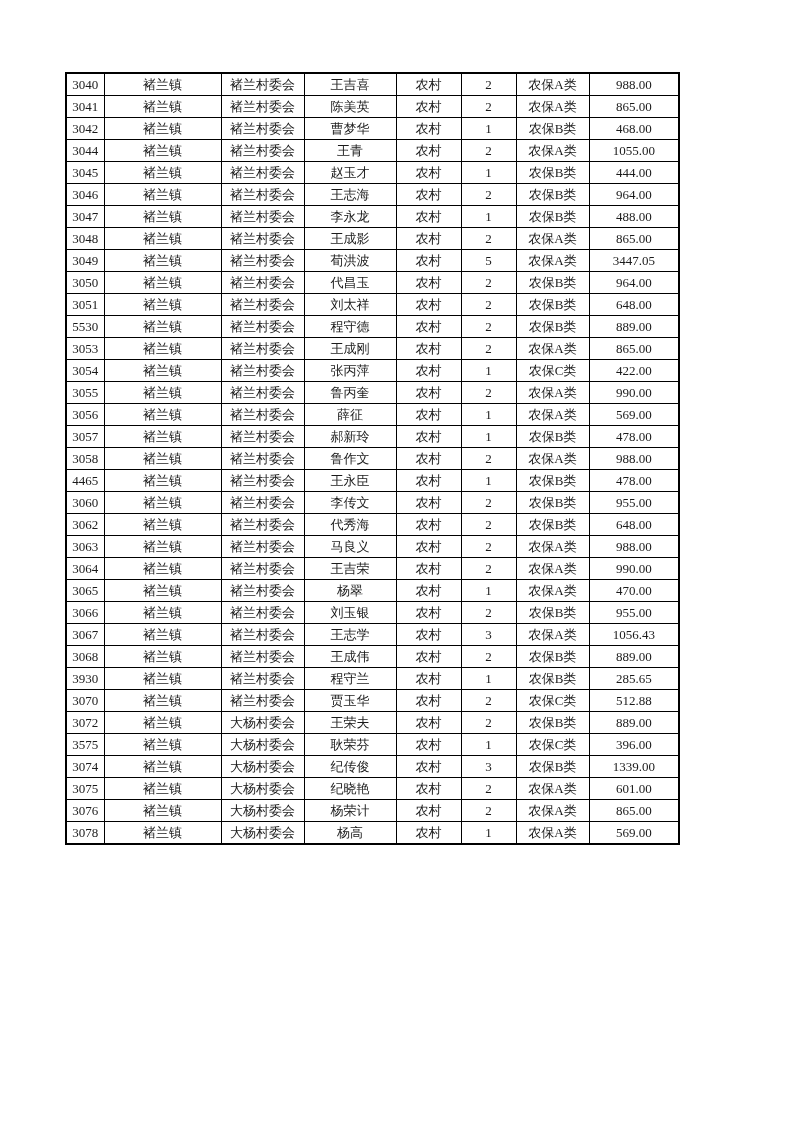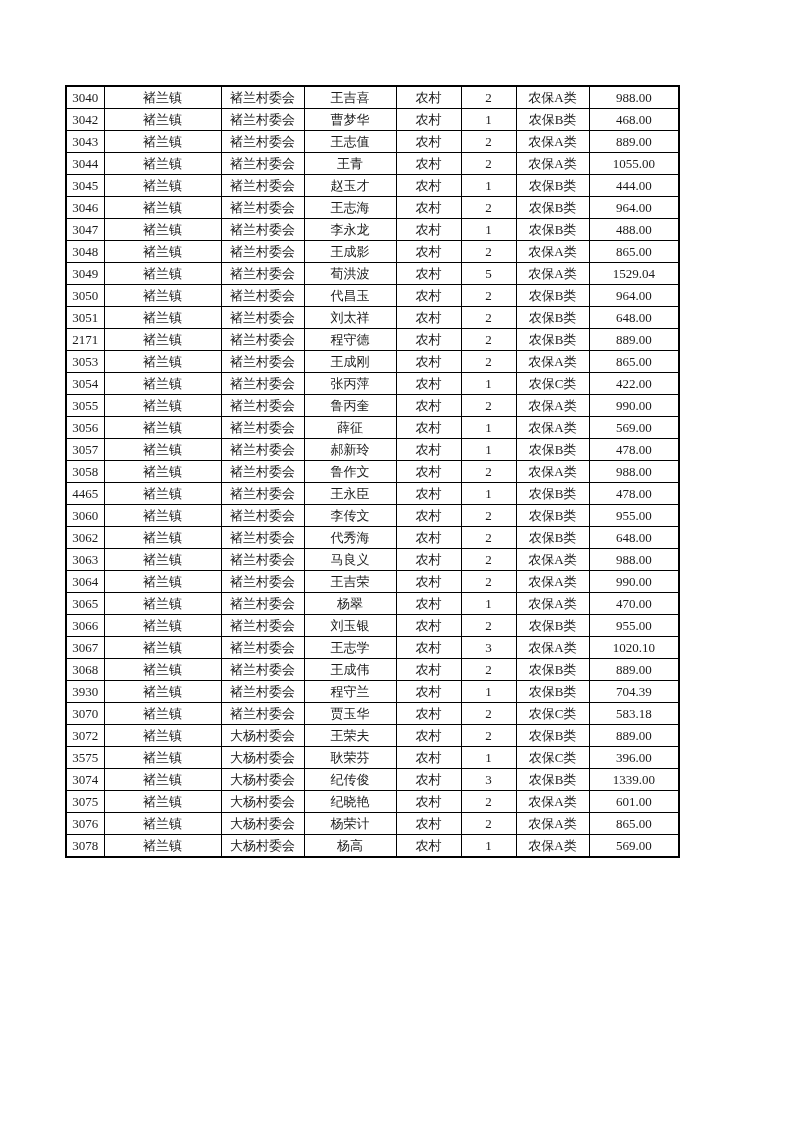--- a/index.html
+++ b/index.html
@@ -17,21 +17,20 @@
     color: #000000;
   }
   table.data-table {
     position: absolute;
     left: 65px;
     top: 72px;
     width: 613px;
     border-collapse: collapse;
     table-layout: fixed;
     border: 2px solid #000000;
-    margin-top: 13px;
   }
   table.data-table td {
     border: 1.5px solid #000000;
     height: 21px;            
     padding: 0 2px;
     text-align: center;
     vertical-align: middle;
     font-size: 13px;
     line-height: 21px;
     white-space: nowrap;
@@ -67,40 +66,40 @@
           <td>3040</td>
           <td>褚兰镇</td>
           <td>褚兰村委会</td>
           <td>王吉喜</td>
           <td>农村</td>
           <td>2</td>
           <td>农保A类</td>
           <td>988.00</td>
         </tr>
         <tr>
+          <td>3041</td>
+          <td>褚兰镇</td>
+          <td>褚兰村委会</td>
+          <td>陈美英</td>
+          <td>农村</td>
+          <td>2</td>
+          <td>农保A类</td>
+          <td>865.00</td>
+        </tr>
+        <tr>
           <td>3042</td>
           <td>褚兰镇</td>
           <td>褚兰村委会</td>
           <td>曹梦华</td>
           <td>农村</td>
           <td>1</td>
           <td>农保B类</td>
           <td>468.00</td>
         </tr>
         <tr>
-          <td>3043</td>
-          <td>褚兰镇</td>
-          <td>褚兰村委会</td>
-          <td>王志值</td>
-          <td>农村</td>
-          <td>2</td>
-          <td>农保A类</td>
-          <td>889.00</td>
-        </tr>
-        <tr>
           <td>3044</td>
           <td>褚兰镇</td>
           <td>褚兰村委会</td>
           <td>王青</td>
           <td>农村</td>
           <td>2</td>
           <td>农保A类</td>
           <td>1055.00</td>
         </tr>
         <tr>
@@ -144,21 +143,21 @@
           <td>865.00</td>
         </tr>
         <tr>
           <td>3049</td>
           <td>褚兰镇</td>
           <td>褚兰村委会</td>
           <td>荀洪波</td>
           <td>农村</td>
           <td>5</td>
           <td>农保A类</td>
-          <td>1529.04</td>
+          <td>3447.05</td>
         </tr>
         <tr>
           <td>3050</td>
           <td>褚兰镇</td>
           <td>褚兰村委会</td>
           <td>代昌玉</td>
           <td>农村</td>
           <td>2</td>
           <td>农保B类</td>
           <td>964.00</td>
@@ -167,21 +166,21 @@
           <td>3051</td>
           <td>褚兰镇</td>
           <td>褚兰村委会</td>
           <td>刘太祥</td>
           <td>农村</td>
           <td>2</td>
           <td>农保B类</td>
           <td>648.00</td>
         </tr>
         <tr>
-          <td>2171</td>
+          <td>5530</td>
           <td>褚兰镇</td>
           <td>褚兰村委会</td>
           <td>程守德</td>
           <td>农村</td>
           <td>2</td>
           <td>农保B类</td>
           <td>889.00</td>
         </tr>
         <tr>
           <td>3053</td>
@@ -314,51 +313,51 @@
           <td>955.00</td>
         </tr>
         <tr>
           <td>3067</td>
           <td>褚兰镇</td>
           <td>褚兰村委会</td>
           <td>王志学</td>
           <td>农村</td>
           <td>3</td>
           <td>农保A类</td>
-          <td>1020.10</td>
+          <td>1056.43</td>
         </tr>
         <tr>
           <td>3068</td>
           <td>褚兰镇</td>
           <td>褚兰村委会</td>
           <td>王成伟</td>
           <td>农村</td>
           <td>2</td>
           <td>农保B类</td>
           <td>889.00</td>
         </tr>
         <tr>
           <td>3930</td>
           <td>褚兰镇</td>
           <td>褚兰村委会</td>
           <td>程守兰</td>
           <td>农村</td>
           <td>1</td>
           <td>农保B类</td>
-          <td>704.39</td>
+          <td>285.65</td>
         </tr>
         <tr>
           <td>3070</td>
           <td>褚兰镇</td>
           <td>褚兰村委会</td>
           <td>贾玉华</td>
           <td>农村</td>
           <td>2</td>
           <td>农保C类</td>
-          <td>583.18</td>
+          <td>512.88</td>
         </tr>
         <tr>
           <td>3072</td>
           <td>褚兰镇</td>
           <td>大杨村委会</td>
           <td>王荣夫</td>
           <td>农村</td>
           <td>2</td>
           <td>农保B类</td>
           <td>889.00</td>

